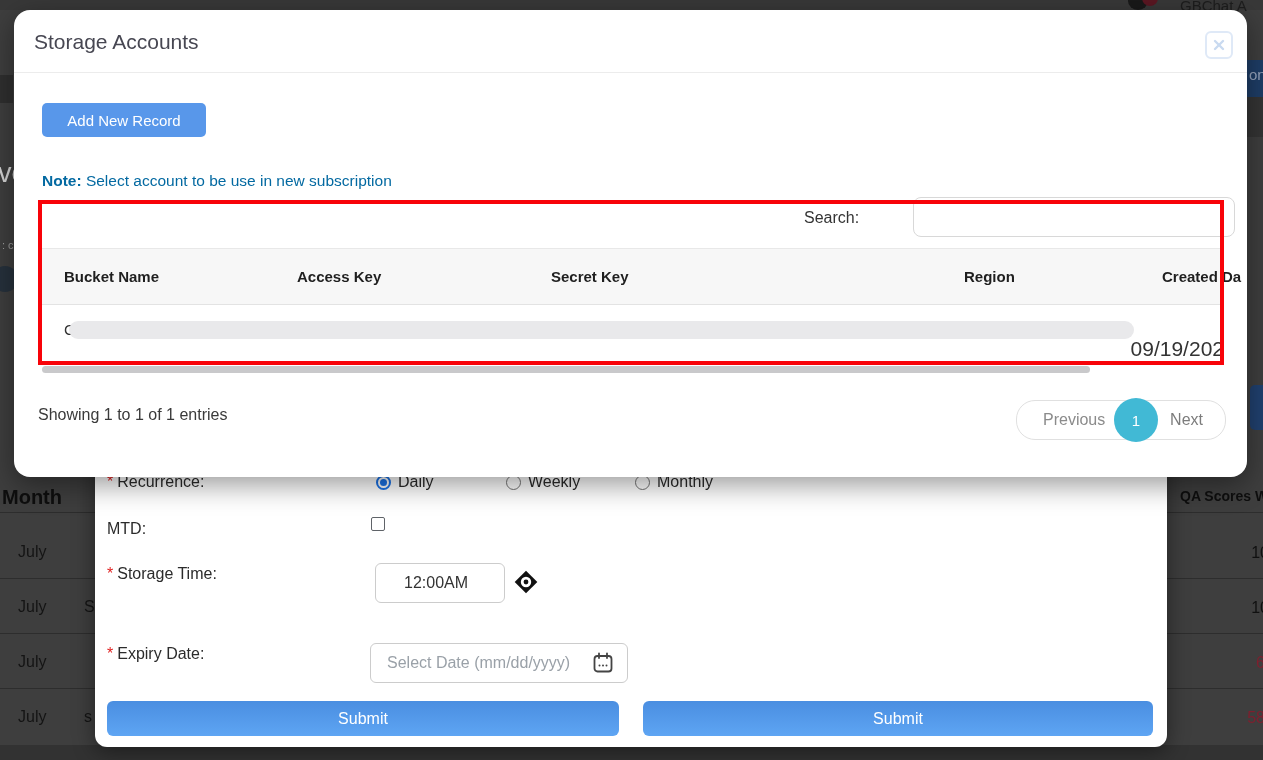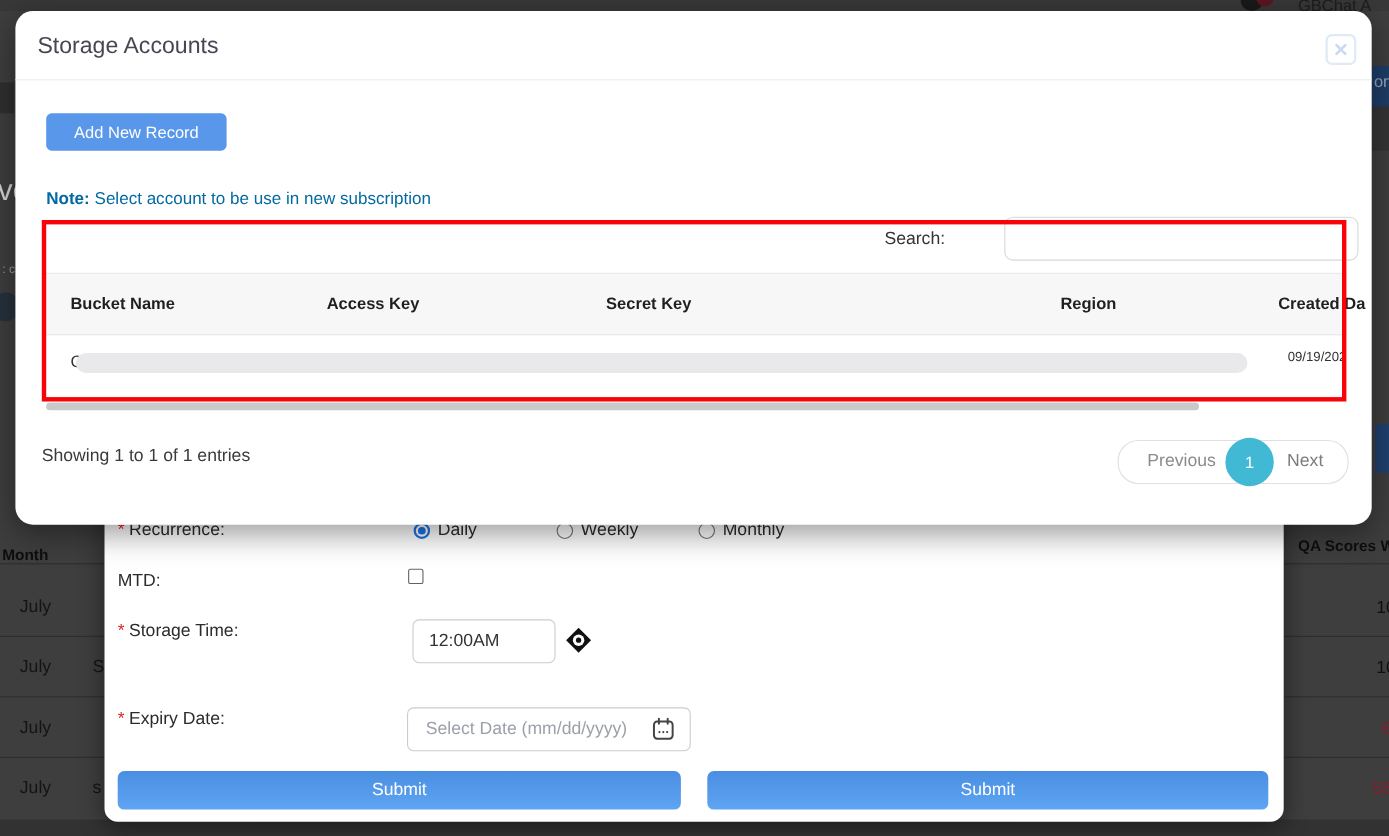--- a/index.html
+++ b/index.html
@@ -58,21 +58,21 @@
   .sm-search-label{left:790px;top:199px;font-size:16px;color:#333;}
   .sm-search-input{left:899px;top:187px;width:322px;height:40px;border:1px solid #d8d8d8;border-radius:8px;
                    background:#fff;box-sizing:border-box;outline:none;font-size:15px;z-index:1;
                    font-family:"Liberation Sans",sans-serif;}
   .sm-thead{left:24px;top:238px;width:1186px;height:57px;background:#f7f7f7;
             border-top:1px solid #e8e8e8;border-bottom:1px solid #e3e3e3;box-sizing:border-box;}
   .sm-th{position:absolute;top:19px;font-size:15px;font-weight:bold;color:#1f1f1f;white-space:nowrap;}
   .sm-row{left:24px;top:295px;width:1186px;height:60px;background:#fff;}
   .sm-frag{position:absolute;left:26px;top:16px;font-size:15px;color:#333;}
   .sm-pill{position:absolute;left:31px;top:16px;width:1065px;height:18px;border-radius:9px;background:#e9e9eb;}
-  .sm-date{position:absolute;right:0px;top:12px;font-size:12px;color:#333;white-space:nowrap;}
+  .sm-date{position:absolute;right:0px;top:32px;font-size:21px;color:#333;white-space:nowrap;}
   .sm-redbox{left:24px;top:190px;width:1186px;height:165px;border:4px solid #f80309;
              box-sizing:border-box;z-index:5;pointer-events:none;}
   .sm-scrollbar{left:28px;top:356px;width:1048px;height:7px;border-radius:4px;background:#c9c9cb;z-index:4;}
   .sm-summary{left:24px;top:396px;font-size:16px;color:#3a3a3a;}
   .sm-pager{left:1002px;top:390px;width:208px;height:38px;border:1px solid #e0e0e0;border-radius:19px;background:#fff;}
   .sm-prev{position:absolute;left:26px;top:10px;font-size:16px;color:#8b8b8b;cursor:pointer;}
   .sm-next{position:absolute;right:22px;top:10px;font-size:16px;color:#7c7c7c;cursor:pointer;}
   .sm-page-circle{position:absolute;left:97px;top:-3px;width:44px;height:44px;border-radius:50%;background:#41b9d5;
                   color:#fff;font-size:15px;display:flex;align-items:center;justify-content:center;cursor:pointer;}
 </style>
@@ -91,21 +91,21 @@
     <div class="abs bg-left-heading">ve</div>
     <div class="abs bg-left-small">: c</div>
     <div class="abs bg-left-circle"></div>
 
     <div class="abs bg-right-band"></div>
     <div class="abs bg-right-band-text">on</div>
     <div class="abs bg-right-row"></div>
     <div class="abs bg-right-link">og</div>
     <div class="abs bg-right-btn"></div>
 
-    <div class="abs bg-th" style="left:2px;top:496px;font-size:14px;">Month</div>
+    <div class="abs bg-th" style="left:2px;top:486px;font-size:20px;">Month</div>
     <div class="abs bg-table-sep" style="left:0;top:512px;width:95px;"></div>
     <div class="abs bg-cell" style="left:18px;top:543px;">July</div>
     <div class="abs bg-table-sep" style="left:0;top:578px;width:95px;"></div>
     <div class="abs bg-cell" style="left:18px;top:598px;">July</div>
     <div class="abs bg-cell" style="left:84px;top:598px;">S</div>
     <div class="abs bg-table-sep" style="left:0;top:633px;width:95px;"></div>
     <div class="abs bg-cell" style="left:18px;top:653px;">July</div>
     <div class="abs bg-table-sep" style="left:0;top:688px;width:95px;"></div>
     <div class="abs bg-cell" style="left:18px;top:708px;">July</div>
     <div class="abs bg-cell" style="left:84px;top:708px;">s</div>
@@ -130,21 +130,21 @@
     <div class="radio-label" style="left:303px;top:33px;">Daily</div>
     <div class="radio" style="left:411px;top:35px;"></div>
     <div class="radio-label" style="left:433px;top:33px;">Weekly</div>
     <div class="radio" style="left:540px;top:35px;"></div>
     <div class="radio-label" style="left:562px;top:33px;">Monthly</div>
 
     <div class="form-label" style="left:12px;top:80px;">MTD:</div>
     <div class="cbx" style="left:276px;top:77px;"></div>
 
     <div class="form-label" style="left:12px;top:125px;"><span class="req">*</span><span>Storage Time:</span></div>
-    <input class="txtinput" style="left: 280px; top: 123px; width: 130px; height: 40px; padding-left: 14px;" value="12:00AM">
+    <input class="txtinput" style="left: 280px; top: 123px; width: 130px; height: 40px; padding-left: 28px;" value="12:00AM">
     <svg class="abs" style="left:417px;top:128px;" width="28" height="28" viewBox="0 0 28 28">
       <rect x="6" y="6" width="16" height="16" transform="rotate(45 14 14)" fill="#111"></rect>
       <circle cx="14" cy="14" r="5.2" fill="#fff"></circle>
       <circle cx="14" cy="14" r="2.4" fill="#111"></circle>
     </svg>
 
     <div class="form-label" style="left:12px;top:205px;"><span class="req">*</span><span>Expiry Date:</span></div>
     <input class="txtinput" style="left: 275px; top: 203px; width: 258px; height: 40px; padding-left: 16px; padding-right: 44px;" placeholder="Select Date (mm/dd/yyyy)">
     <svg class="abs" style="left:497px;top:212px;" width="22" height="22" viewBox="0 0 22 22">
       <rect x="2.5" y="4" width="17" height="15.5" rx="3" fill="none" stroke="#444" stroke-width="1.8"></rect>

